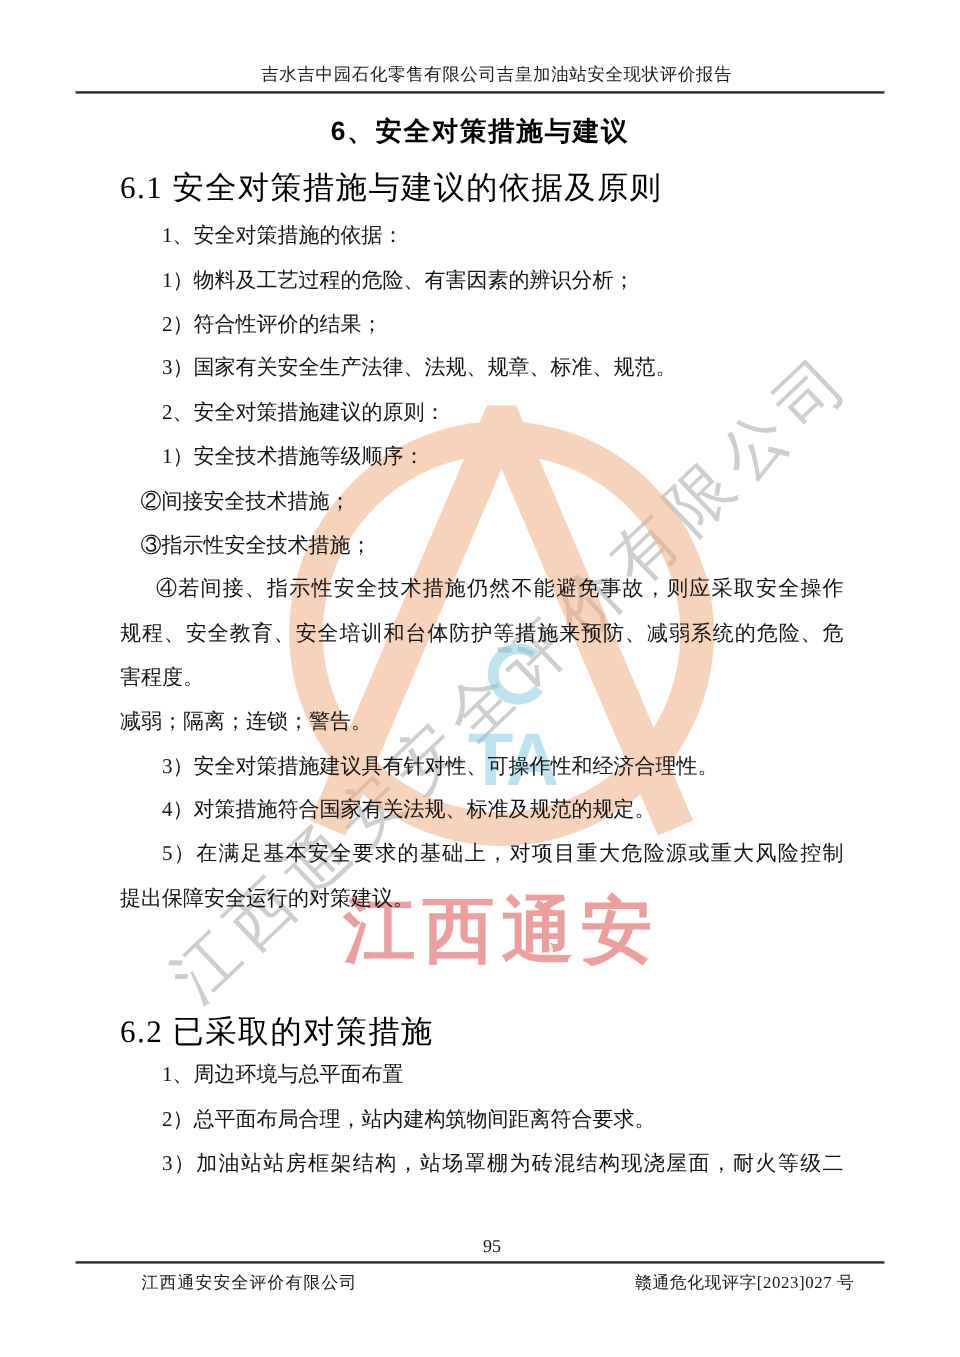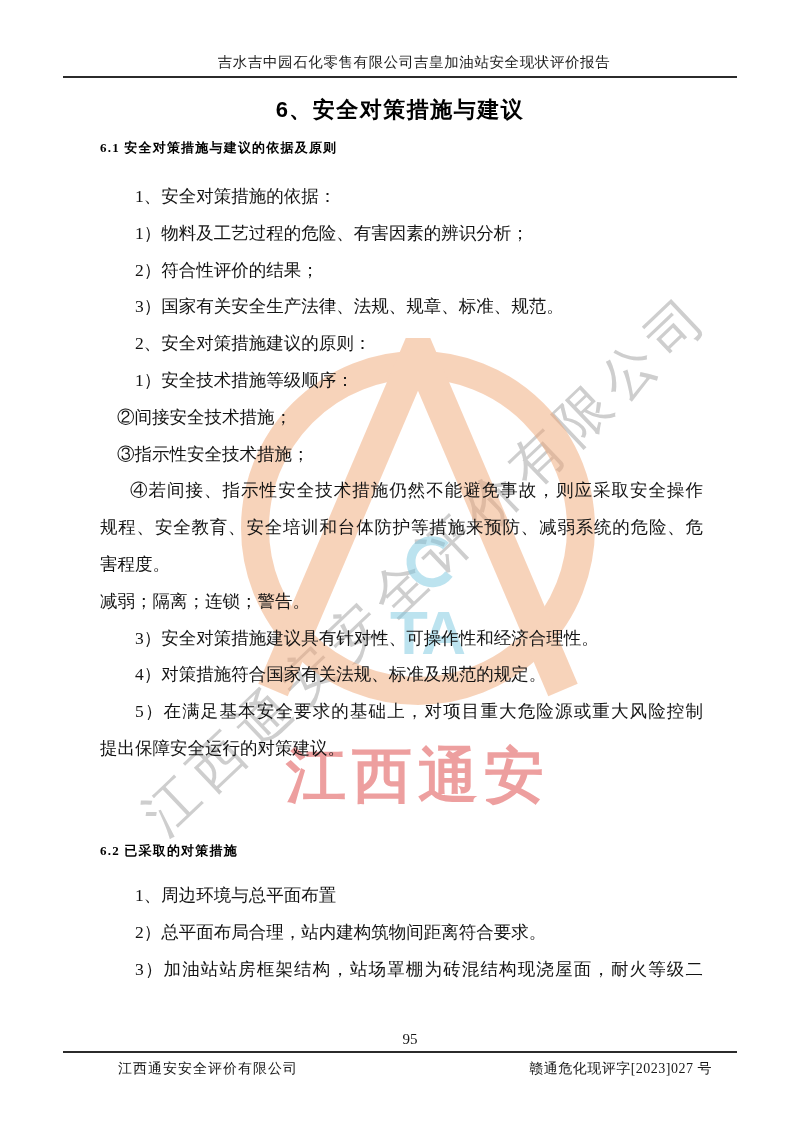--- a/index.html
+++ b/index.html
@@ -15,21 +15,21 @@
   }
   .header-rule{position:absolute;left:63px;right:63px;top:76px;height:2px;background:#2b2b2b;}
   
   .page-title{
     position:absolute;top:95px;left:0;right:0;text-align:center;
     font-family:"Liberation Sans", sans-serif;
     font-size:22px;font-weight:bold;letter-spacing:1.5px;color:#000;
   }
   .section-heading{
     position:absolute;left:100px;
-    font-size:13px;font-weight:bold;letter-spacing:1.2px;color:#000;
+    font-size:26px;font-weight:normal;letter-spacing:1.2px;color:#000;
   }
   #heading-61{top:139px;}
   #heading-62{top:842px;}
   
   .body-block{position:absolute;left:100px;width:603px;}
   #body-block-1{top:178px;}
   #body-block-2{top:877px;}
   .line{
     height:36.8px;line-height:36.8px;font-size:17.5px;
     text-align:justify;text-align-last:left;color:#141414;

